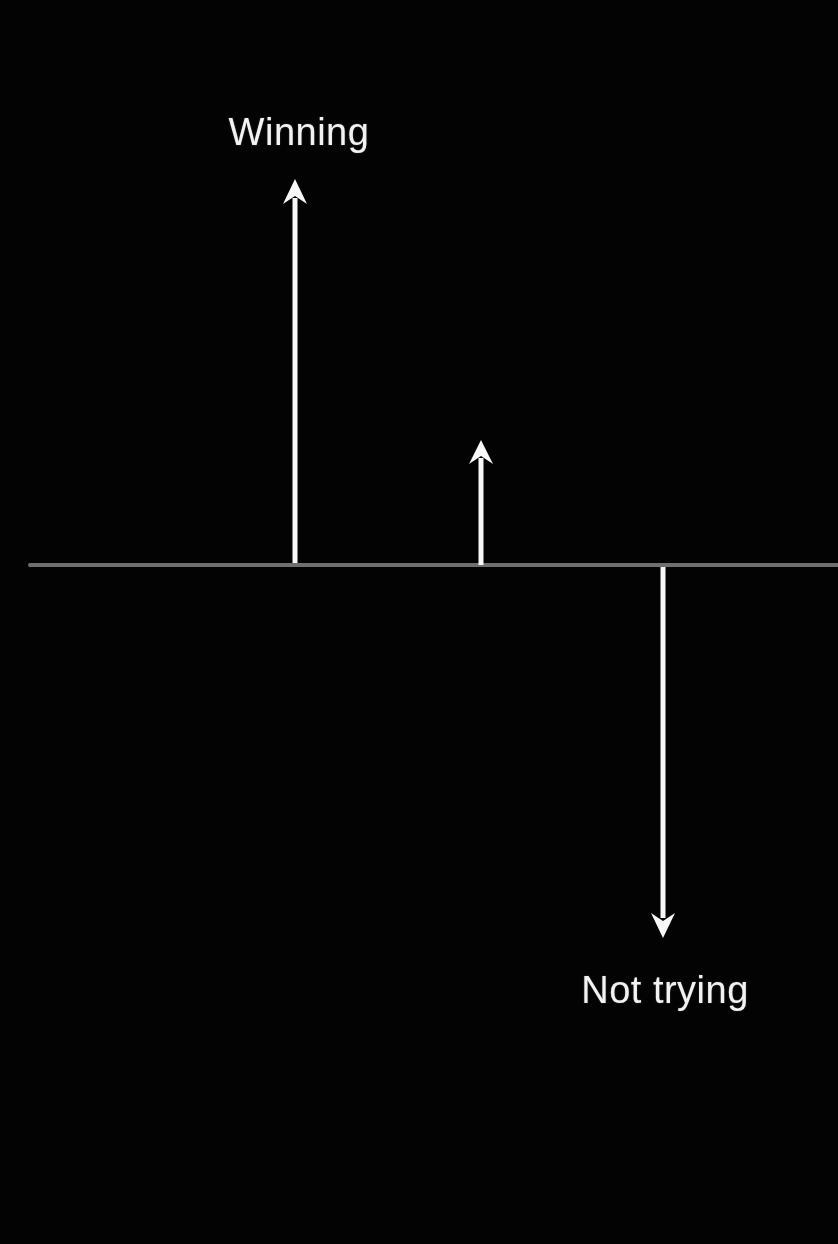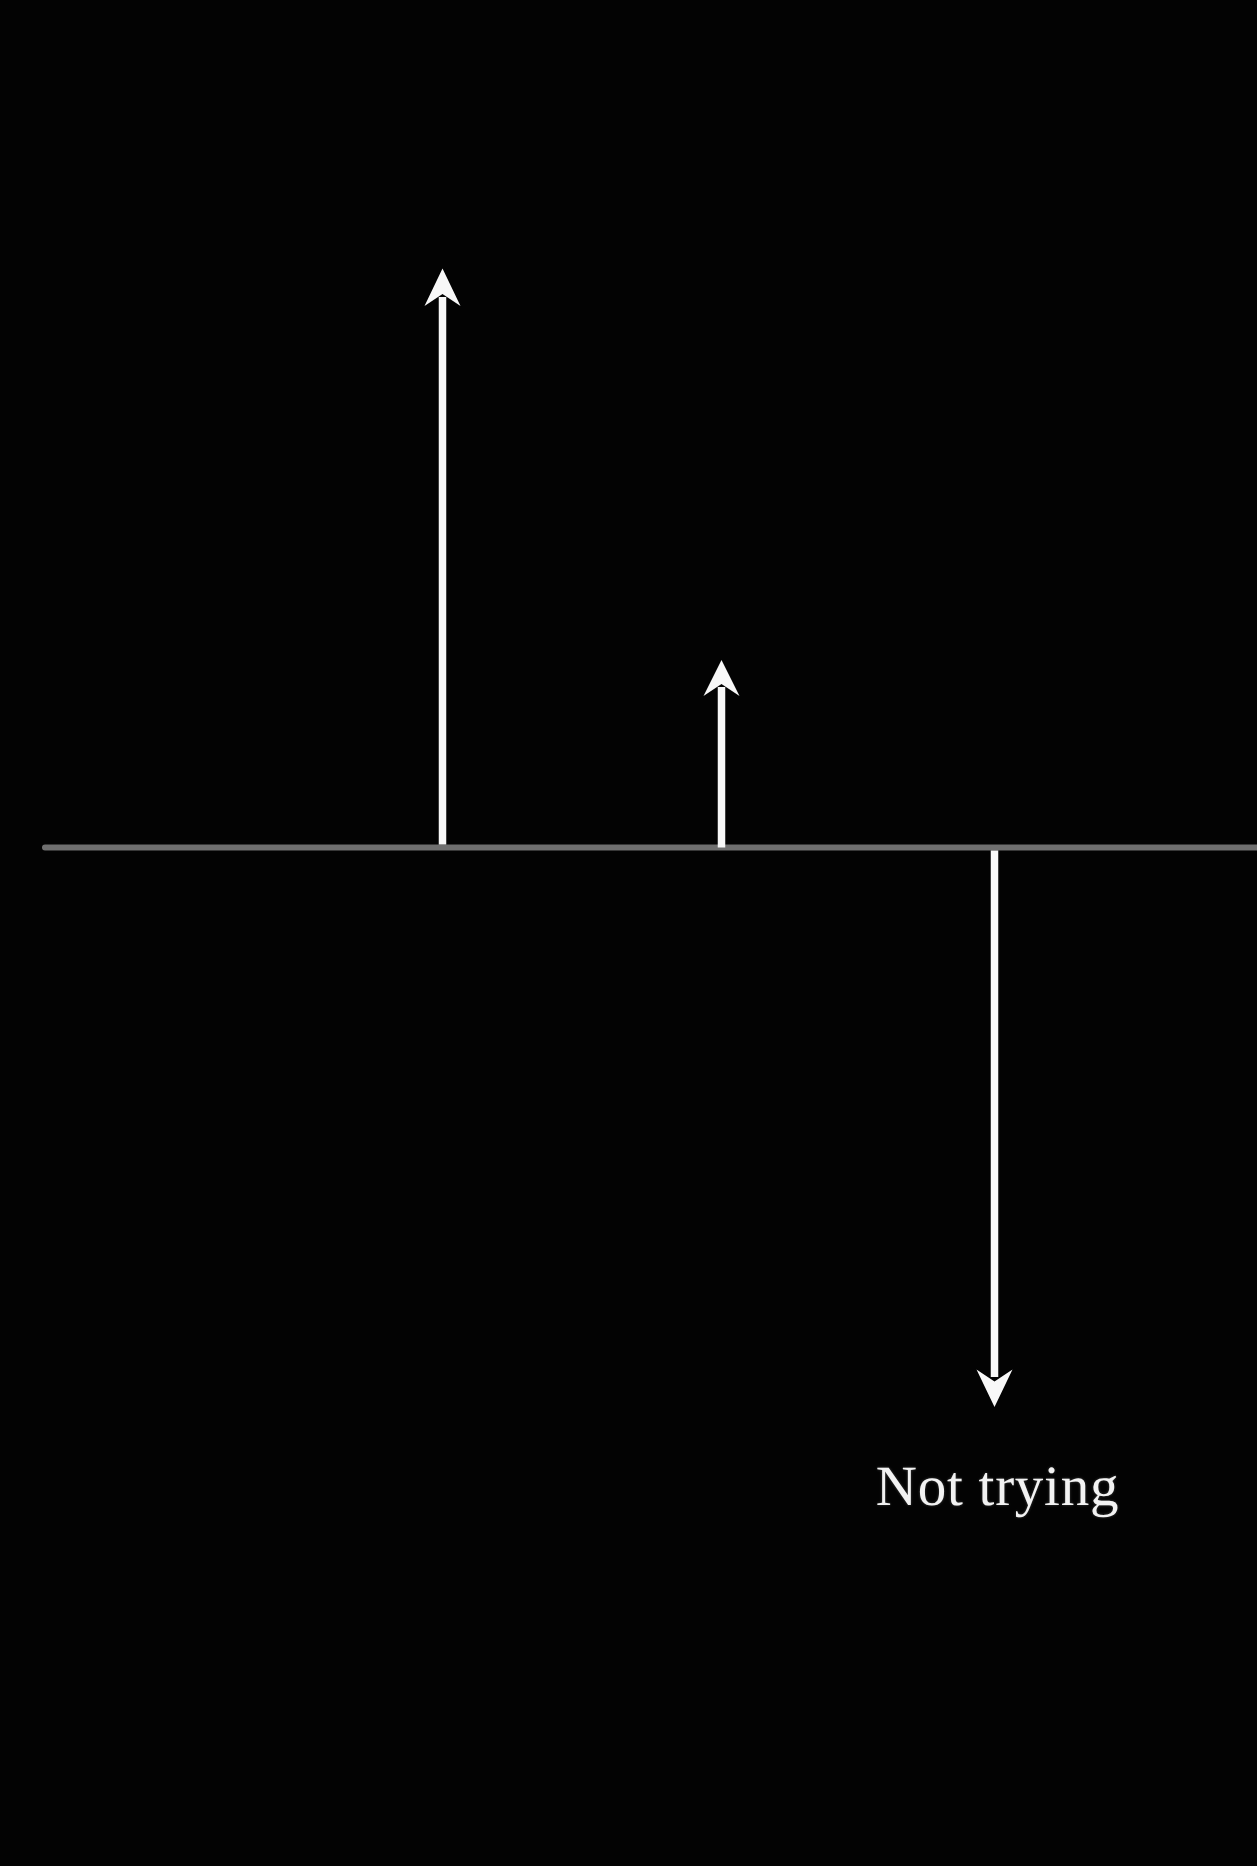--- a/index.html
+++ b/index.html
@@ -25,21 +25,21 @@
     transform: translateX(-50%);
     white-space: nowrap;
     font-size: 38px;
     font-weight: 400;
     color: #f2f2f2;
     letter-spacing: 0.5px;
     text-shadow: 0 0 2px rgba(255,255,255,0.25);
   }
   .label-winning  { left: 299px; top: 111px; }
   .label-losing   { left: 480px; top: 374px; }
-  .label-nottrying{ left: 665px; top: 969px; font-family: Liberation Serif, serif; }
+  .label-nottrying{ left: 665px; top: 969px; }
 </style>
 </head>
 <body>
 
 <div class="stage">
 
   <svg class="art" width="838" height="1244" viewBox="0 0 838 1244" xmlns="http://www.w3.org/2000/svg">
 
     <line x1="30" y1="565" x2="838" y2="565" stroke-width="4" stroke-linecap="round" stroke="#6f6f6f"></line>
 
@@ -52,17 +52,18 @@
       <line x1="481" y1="565" x2="481" y2="458" stroke-width="5" stroke="#f8f8f8"></line>
       <polygon points="481,440 469,464 481,456 493,464" fill="#f8f8f8"></polygon>
     </g>
 
     <g>
       <line x1="663" y1="567" x2="663" y2="918" stroke-width="5" stroke="#f8f8f8"></line>
       <polygon points="663,938 651,913 663,921 675,913" fill="#f8f8f8"></polygon>
     </g>
   </svg>
 
+  <div class="label label-winning">Winning</div>
 
 
   <div class="label label-nottrying">Not trying</div>
 
 </div>
 
 </body></html>

